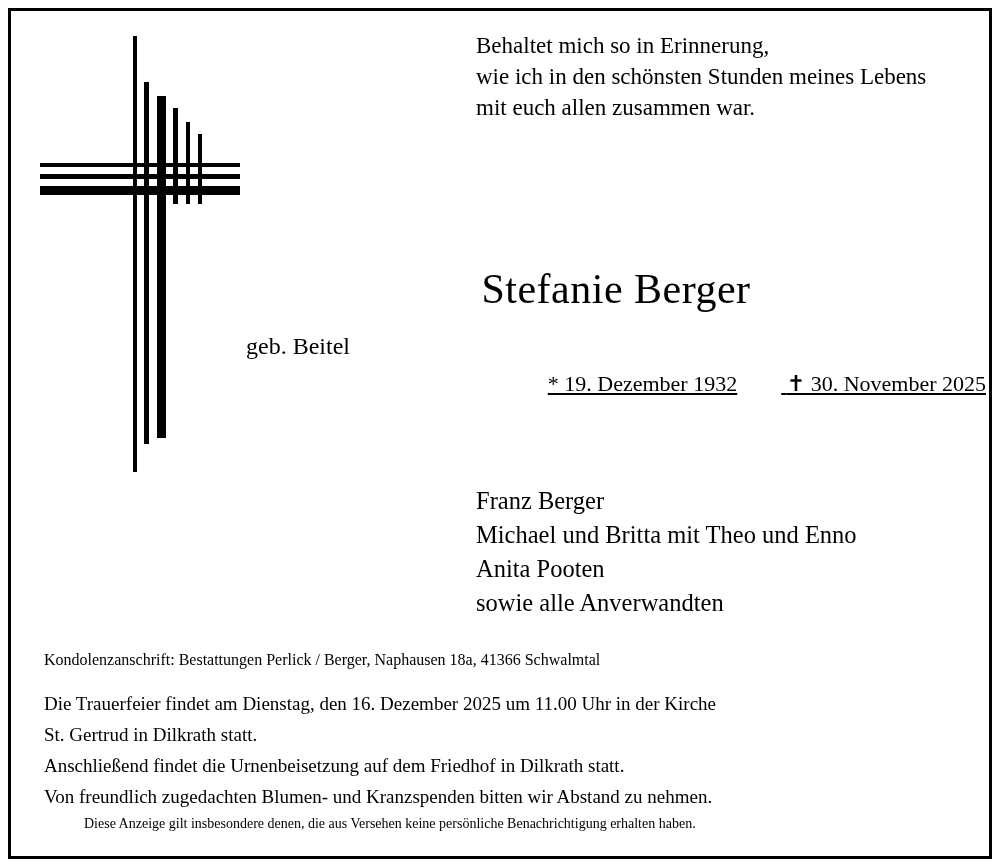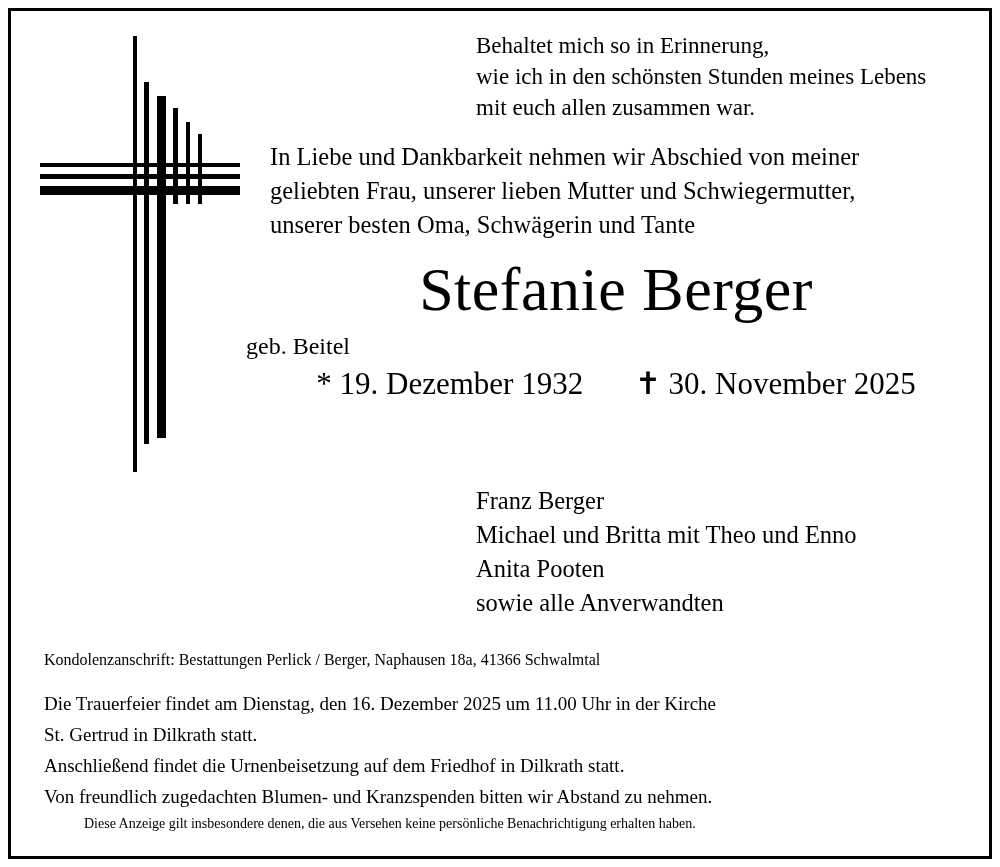--- a/index.html
+++ b/index.html
@@ -72,40 +72,41 @@
     font-size: 24.5px;
     line-height: 34px;
     white-space: pre-line;
   }
   .name {
     position: absolute;
     left: 240px;
     top: 252px;
     width: 740px;
     text-align: center;
-    font-size: 62px;
+    font-size: 42px;
     line-height: 74px;
     letter-spacing: 0.5px;
   }
   .maiden {
     position: absolute;
     left: 240px;
     top: 331px;
     width: 740px;
     font-size: 24px;
     line-height: 30px;
   }
   .dates {
     position: absolute;
     left: 240px;
     top: 368px;
     width: 740px;
-    text-align: center;
-    font-size: 31px;
+    text-align: right;
+    font-size: 22px;
     line-height: 32px;
+    text-decoration: underline;
   }
   .dates .birth {
     margin-right: 44px;
   }
   .thanks {
     position: absolute;
     left: 264px;
     top: 417px;
     width: 716px;
     font-size: 24.5px;
@@ -167,23 +168,20 @@
 
       <div class="h" style="left:0px; top:127px; width:200px; height:4px;"></div>
       <div class="h" style="left:0px; top:138px; width:200px; height:5px;"></div>
       <div class="h" style="left:0px; top:150px; width:200px; height:9px;"></div>
     </div>
 
     <div class="motto">Behaltet mich so in Erinnerung,
 wie ich in den schönsten Stunden meines Lebens
 mit euch allen zusammen war.</div>
 
-    <div class="intro">In Liebe und Dankbarkeit nehmen wir Abschied von meiner
-geliebten Frau, unserer lieben Mutter und Schwiegermutter,
-unserer besten Oma, Schwägerin und Tante</div>
 
     <div class="name">Stefanie Berger</div>
     <div class="maiden">geb. Beitel</div>
 
     <div class="dates">
       <span class="birth">* 19. Dezember 1932</span>
       <span class="death">✝ 30. November 2025</span>
     </div>
 
 

